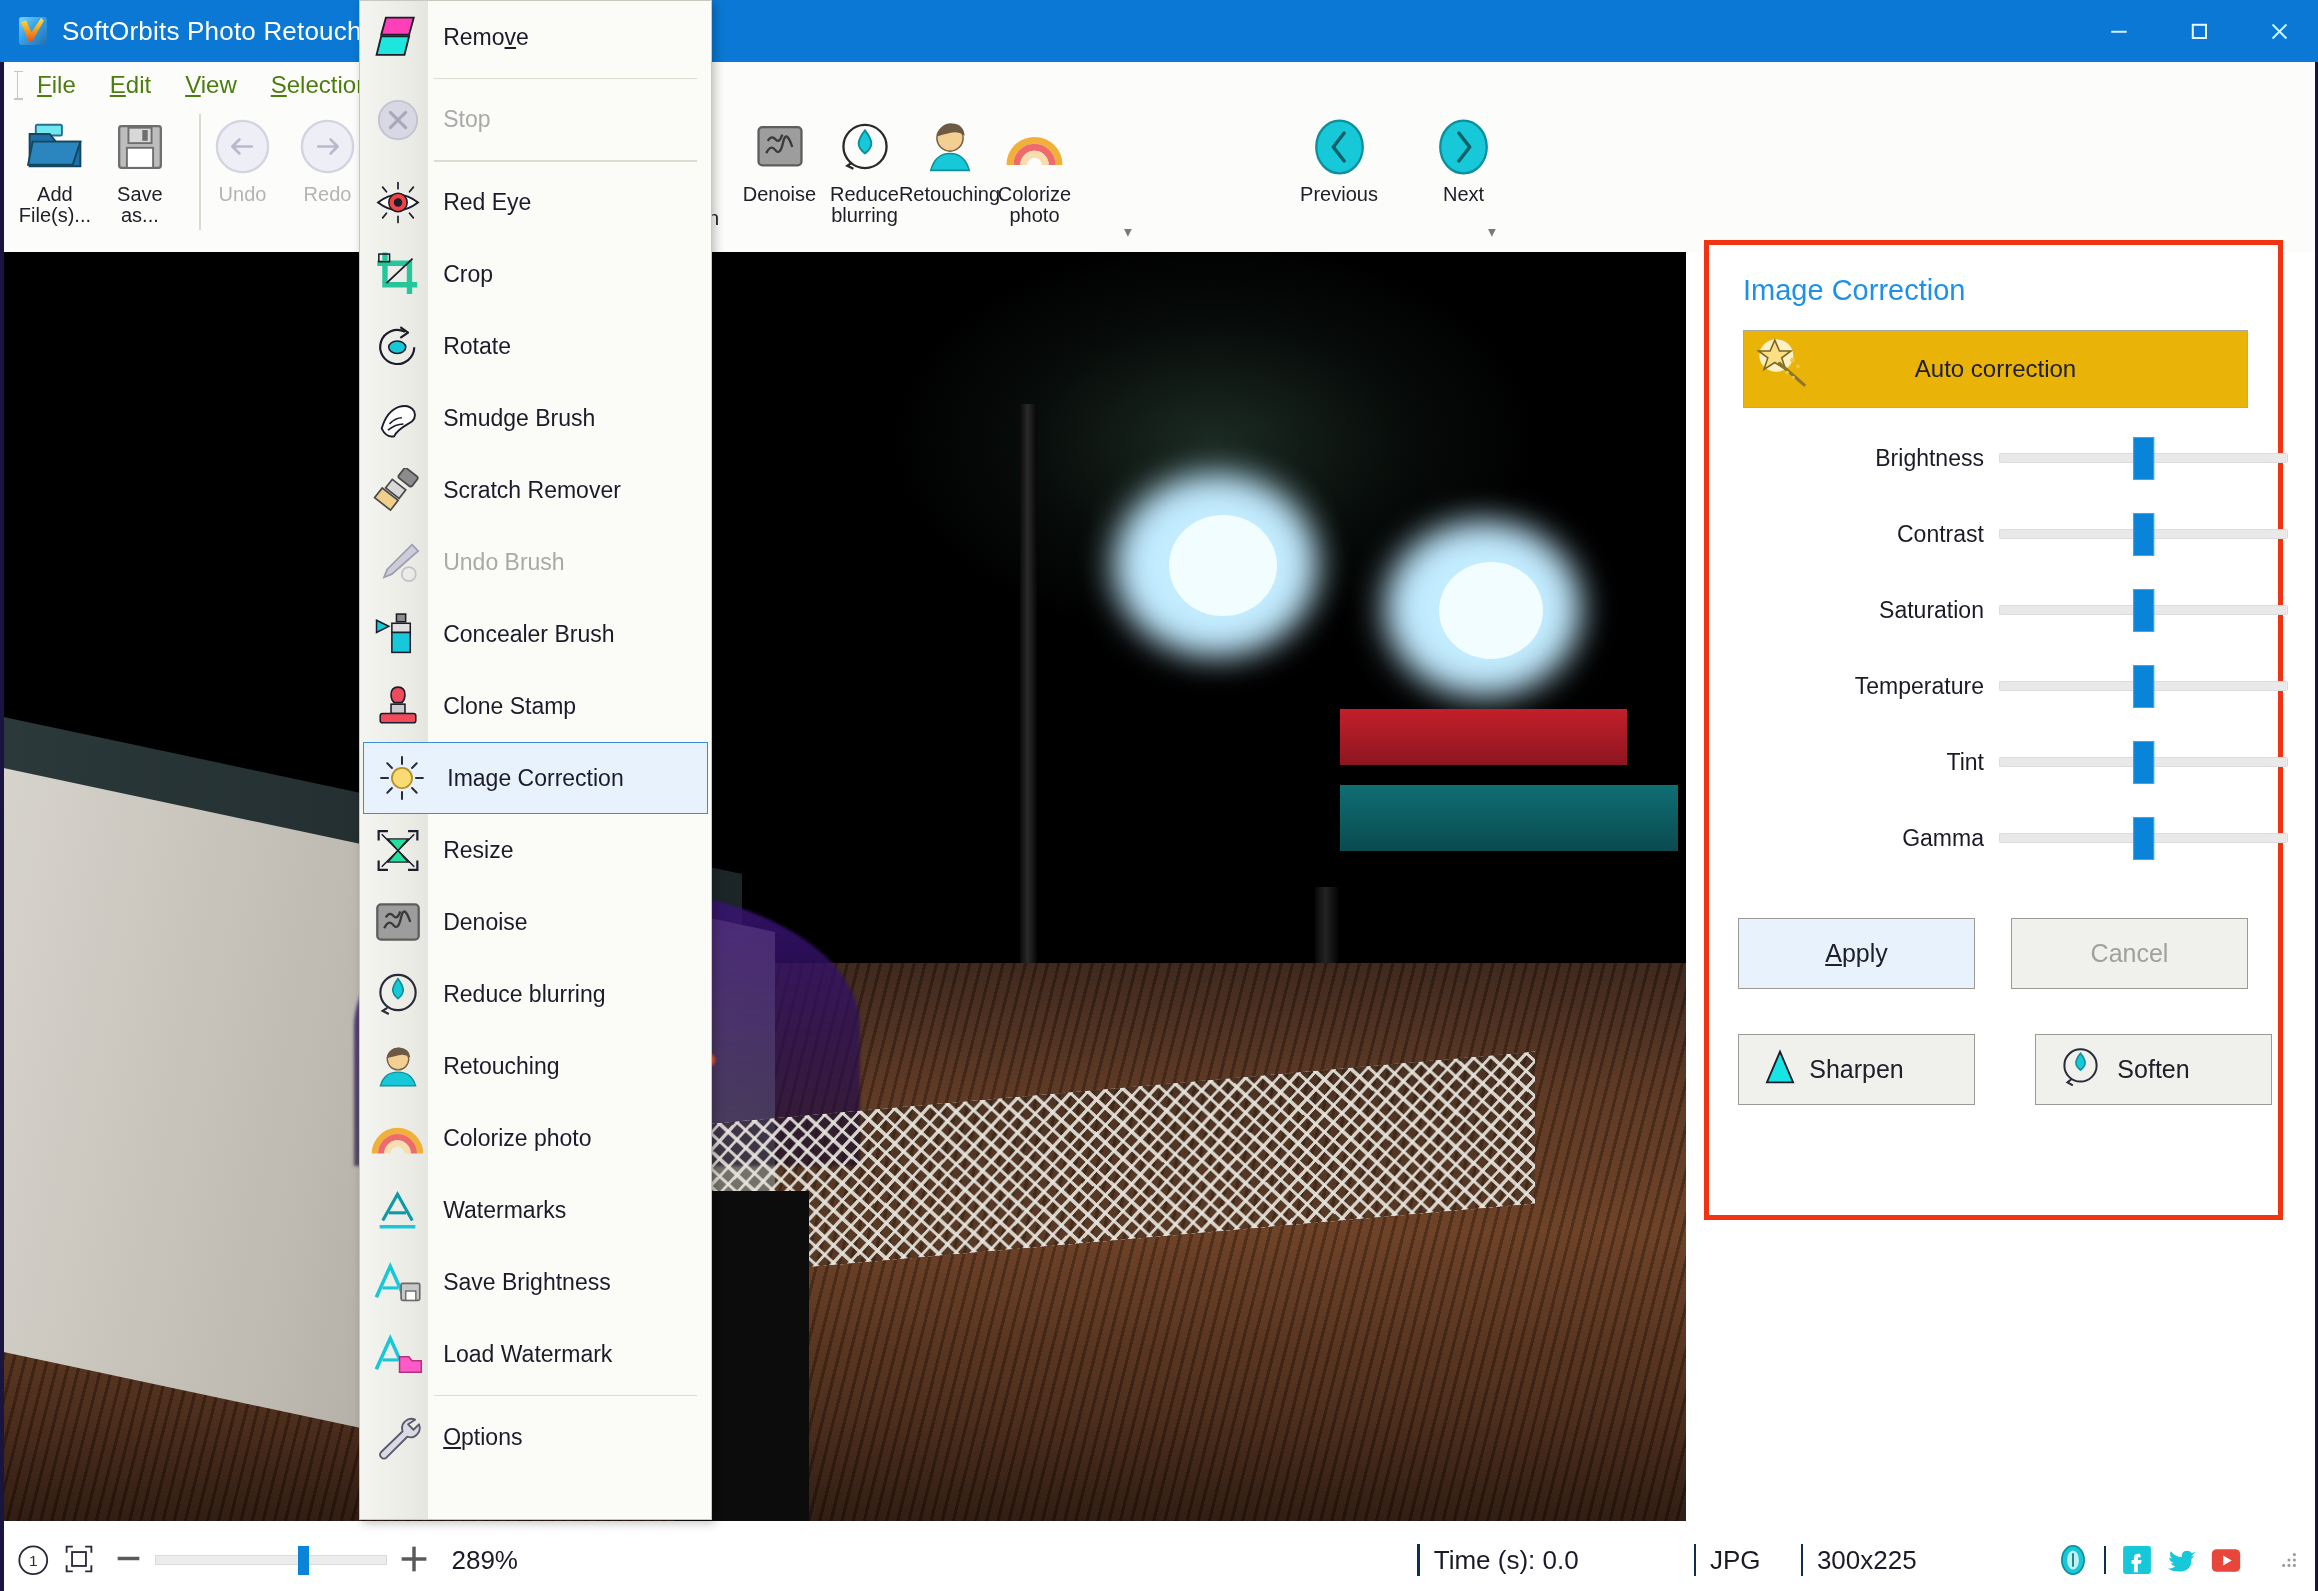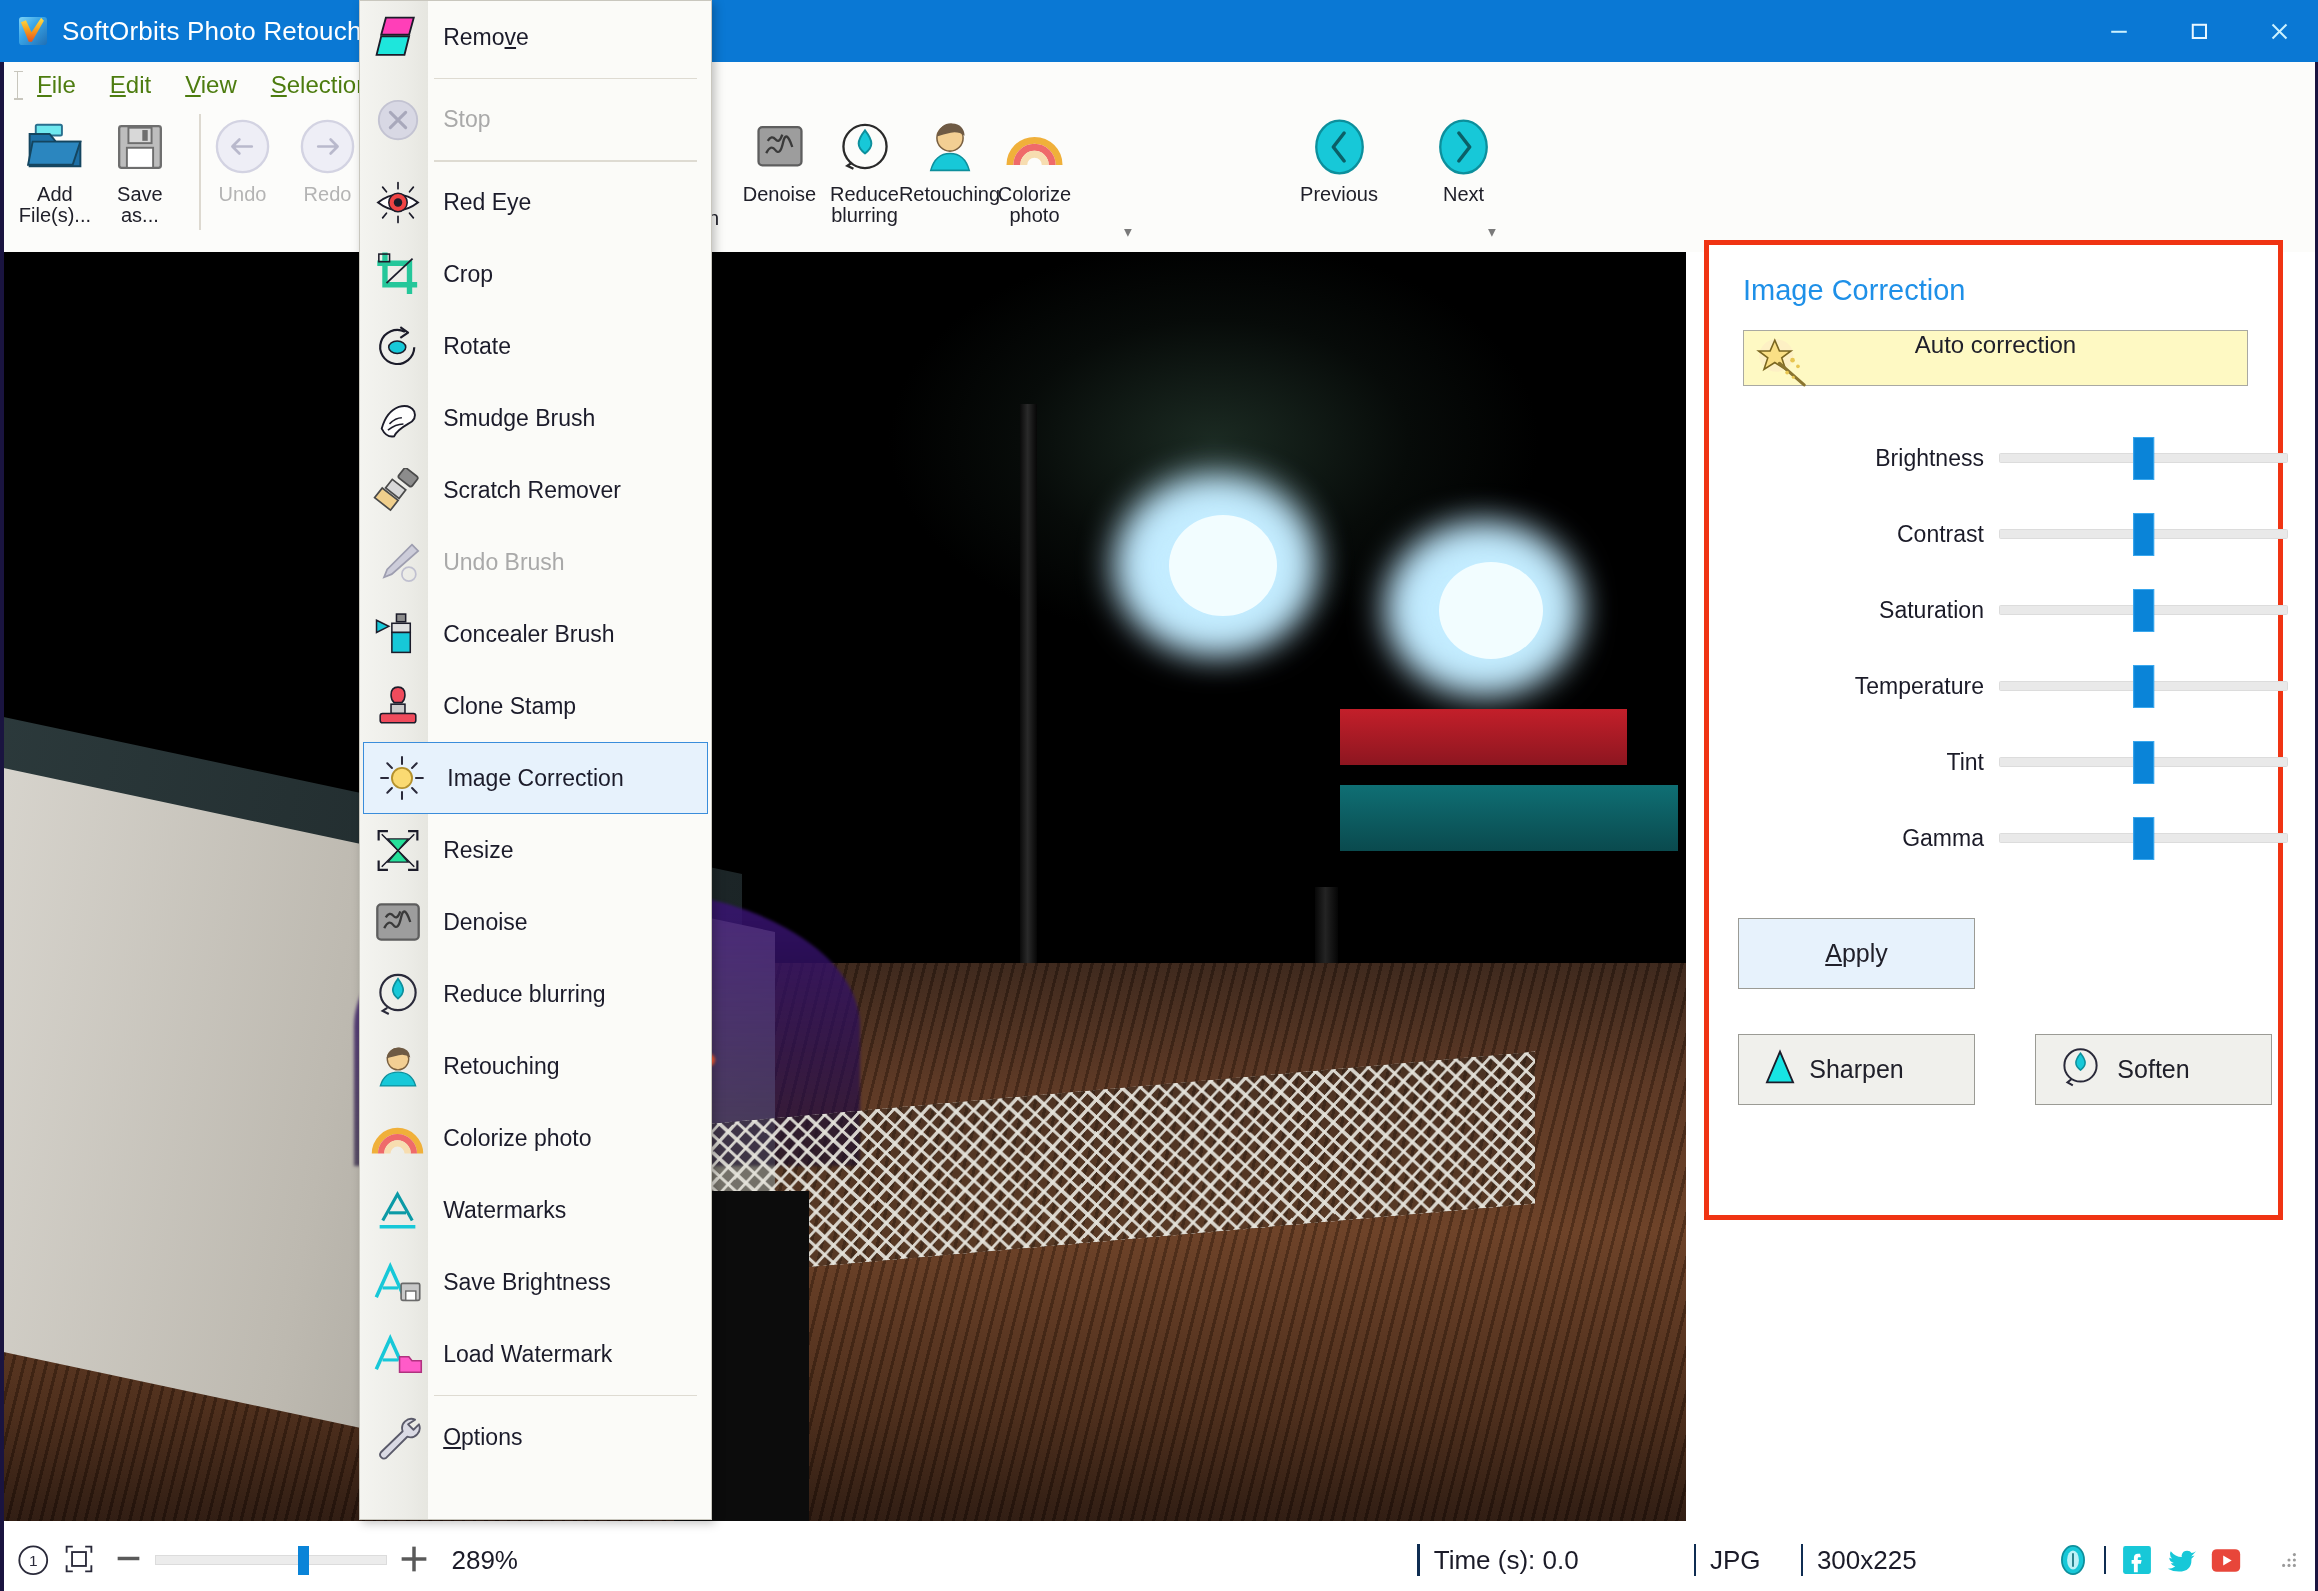--- a/index.html
+++ b/index.html
@@ -174,23 +174,23 @@
   }
   .dd-sep { height:1.5px; background:#dedbd2; margin:4.6px 14px 4.6px 74px; }
   .panel {
     position:absolute; left:1704px; top:240px; width:579px; height:980px;
     border:5.4px solid #f03413; background:#ffffff; z-index:30;
   }
   .panel-title {
     position:absolute; left:34px; top:29px; font-size:29px; color:#1e90e8;
   }
   .autocorr-btn {
-    position:absolute; left:34px; top:85px; width:505px; height:56px;
-    background:#fef9c3; border:1.5px solid #a9a9a2;
-    display:flex; justify-content:center; position:absolute;
+    position:absolute; left:34px; top:85px; width:505px; height:78px;
+    background:#eab308; border:1.5px solid #a9a9a2;
+    display:flex; align-items:center; justify-content:center; position:absolute;
   }
   .autocorr-btn .wand { position:absolute; left:12.4px; top:6.2px; width:53px; height:51px; }
   .autocorr-btn .lb { font-size:24px; color:#20202a; }
 
   .slider-row {
     position:absolute; left:0; width:579px; height:40px; display:flex; align-items:center;padding-left:35px;
   }
   .slider-row .s-label {
     width:260px; text-align:right; padding-right:15.5px;
     font-size:23px; color:#1b1b28;
@@ -726,20 +726,23 @@
       <div class="s-label">Gamma</div>
       <div class="s-track">
         <div class="s-thumb"></div>
       </div>
     </div>
 
     <div class="pbtn primary" style="left:29px; top:673px; width:237px; height:71px;">
       <span><u>A</u>pply</span>
     </div>
 
+    <div class="pbtn disabled" style="left:302px; top:673px; width:237px; height:71px;">
+      <span>Cancel</span>
+    </div>
 
     <div class="pbtn" style="left:29px; top:789px; width:237px; height:71px;">
       <span class="picon">
         <svg width="36" height="40" viewBox="0 0 46 52">
           <path d="M23 6 L40 46 L6 46 Z" fill="#17e4e4" stroke="#1c1c2a" stroke-width="2.4"></path>
         </svg>
       </span>
       <span>Sharpen</span>
     </div>
 

